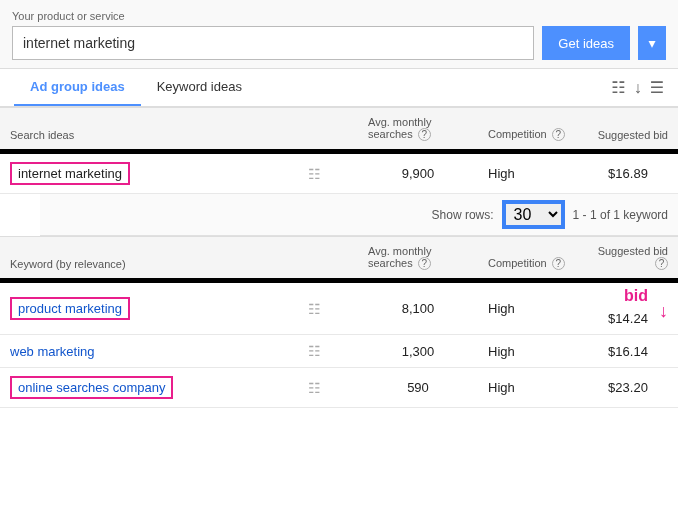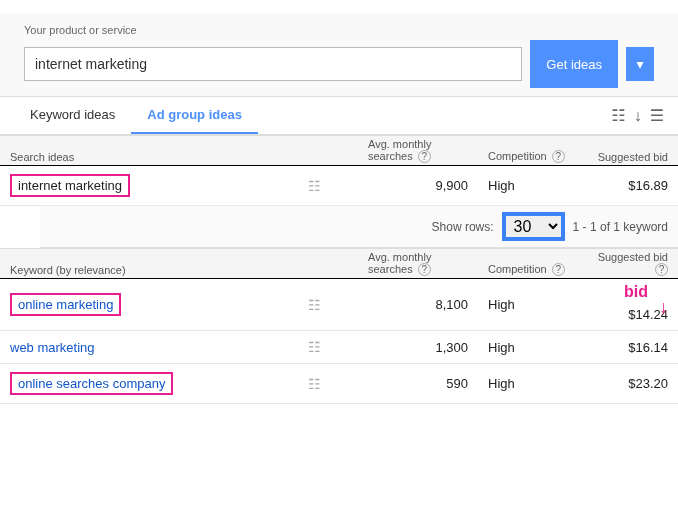--- a/index.html
+++ b/index.html
@@ -1,37 +1,37 @@
 <!DOCTYPE html>
 <html><head>
   <meta charset="utf-8">
   <style>
     * { box-sizing: border-box; margin: 0; padding: 0; }
     body { font-family: Arial, sans-serif; font-size: 13px; color: #222; background: #fff; width: 678px; }
 
-    .top-bar { padding: 10px 24px 8px; border-bottom: 1px solid #ddd; background: #f9f9f9; margin-top: 14px; }
+    .top-bar { padding: 10px 12px 8px; border-bottom: 1px solid #ddd; background: #f9f9f9; }
     .top-label { font-size: 11px; color: #666; margin-bottom: 4px; }
     .top-row { display: flex; align-items: center; gap: 8px; }
     .search-input { flex: 1; height: 34px; border: 1px solid #bbb; padding: 0 10px; font-size: 14px; color: #333; outline: none; }
-    .get-ideas-btn { height: 48px; padding: 0 16px; background: #4d90fe; color: #fff; border: none; cursor: pointer; font-size: 13px; white-space: nowrap; }
+    .get-ideas-btn { height: 34px; padding: 0 16px; background: #4d90fe; color: #fff; border: none; cursor: pointer; font-size: 13px; white-space: nowrap; }
     .more-btn { height: 34px; width: 28px; background: #4d90fe; color: #fff; border: none; cursor: pointer; font-size: 14px; }
 
     .tabs { display: flex; padding: 0 14px; border-bottom: 1px solid #ddd; margin-top: 0; background: #fff; }
     .tab { padding: 10px 16px; font-size: 13px; cursor: pointer; border-bottom: 2px solid transparent; color: #333; }
     .tab.active { border-bottom: 2px solid #4d90fe; color: #4d90fe; font-weight: bold; }
     .tab-icons { margin-left: auto; display: flex; align-items: center; gap: 8px; padding: 8px 0; }
     .tab-icon { color: #666; font-size: 16px; cursor: pointer; }
 
     .section { margin: 0; }
 
     .table { width: 100%; border-collapse: collapse; }
-    .table th { background: #f5f5f5; text-align: left; padding: 2px 10px; font-size: 11px; color: #555; font-weight: normal; border-bottom: 1px solid #000000; vertical-align: bottom; }
+    .table th { background: #f5f5f5; text-align: left; padding: 8px 10px; font-size: 11px; color: #555; font-weight: normal; border-bottom: 5px solid #000000; vertical-align: bottom; }
     .table th.right { text-align: right; }
     .table td { padding: 8px 10px; border-bottom: 1px solid #e8e8e8; vertical-align: middle; font-size: 13px; }
-    .table td.right { text-align: right; }
+    .table td.right { text-align: center; }
 
     .section-header { background: #f5f5f5; border-top: 1px solid #ddd; border-bottom: 1px solid #ddd; }
 
     .keyword-link { color: #1155cc; text-decoration: none; cursor: pointer; }
 
     .chart-icon { color: #aaa; font-size: 14px; }
 
     .show-rows-bar { display: flex; justify-content: flex-end; align-items: center; gap: 8px; padding: 6px 10px; font-size: 12px; color: #555; background: #fafafa; border-bottom: 1px solid #e0e0e0; margin-left: 40px; }
     .show-rows-select { border: 4px solid #3b82f6; font-size: 16px; padding: 1px 4px; }
 
@@ -56,22 +56,22 @@
 <div class="top-bar">
   <div class="top-label">Your product or service</div>
   <div class="top-row">
     <input class="search-input" type="text" value="internet marketing" style="">
     <button class="get-ideas-btn">Get ideas</button>
     <button class="more-btn">▾</button>
   </div>
 </div>
 
 <div class="tabs">
+  <div class="tab active">Ad group ideas</div>
   <div class="tab">Keyword ideas</div>
-  <div class="tab active">Ad group ideas</div>
   <div class="tab-icons">
     <span class="tab-icon">☷</span>
     <span class="tab-icon">↓</span>
     <span class="tab-icon">☰</span>
   </div>
 </div>
 
 <div class="section">
   <table class="table">
     <thead>
@@ -128,21 +128,21 @@
           <span class="help-icon">?</span>
         </th>
         <th class="bid-col right">
           <span>Suggested bid</span>
           <span class="help-icon">?</span>
         </th>
       </tr>
     </thead>
     <tbody id="keyword-ideas-body">
     <tr>
-          <td><span class="cell-outlined"><a class="keyword-link" href="#">online marketing</a></span></td>
+          <td><span class="cell-outlined"><a class="keyword-link" href="#">product marketing</a></span></td>
           <td><span class="chart-icon">☷</span></td>
           <td class="right">8,100</td>
           <td>High</td>
           <td class="right" style="position: relative; padding-top: 28px;"><div style="position: absolute; top: 4px; right: 30px; color: rgb(233, 30, 140); font-weight: bold; font-size: 16px;">bid</div><div style="position: absolute; top: 18px; right: 10px; color: rgb(233, 30, 140); font-size: 18px;">↓</div><span>$14.24</span></td>
         </tr>
         <tr>
           <td><a class="keyword-link" href="#">web marketing</a></td>
           <td><span class="chart-icon">☷</span></td>
           <td class="right">1,300</td>
           <td>High</td>

